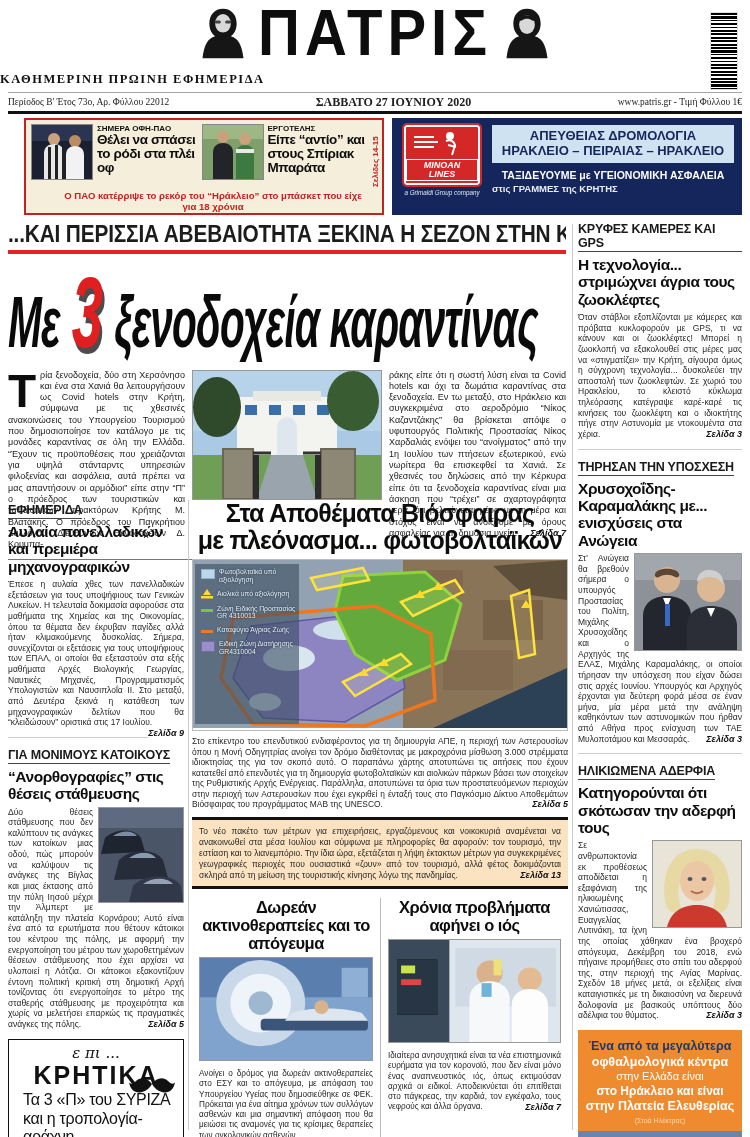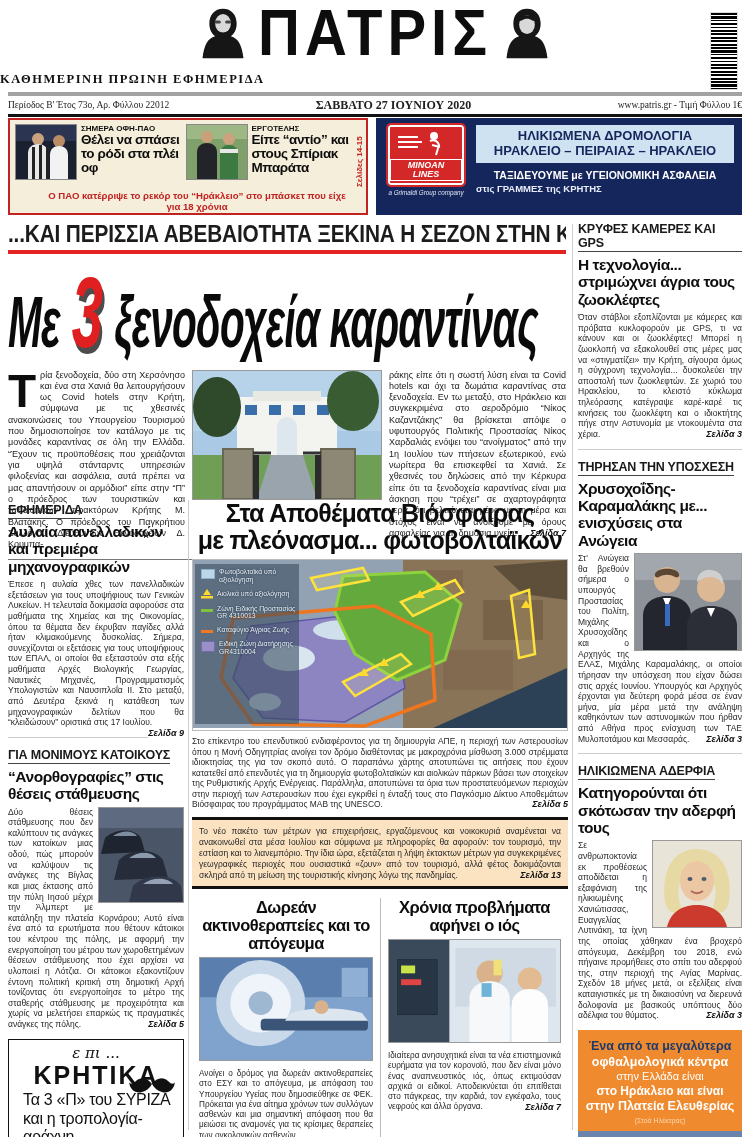--- a/index.html
+++ b/index.html
@@ -7,25 +7,25 @@
         font-family:"Liberation Sans",sans-serif;color:#111;overflow:hidden;}
   
   #masthead{position:absolute;top:0;left:0;right:0;height:114px;}
   .mast-row{position:absolute;top:4px;left:0;right:0;display:flex;justify-content:center;align-items:center;gap:14px;}
   .mast-title{font-weight:900;font-size:58px;letter-spacing:5px;transform:scaleY(1.12);line-height:1;color:#0d0d0d;}
   .portrait{width:42px;height:52px;}
   .mast-sub{position:absolute;top:72px;left:0;right:0;
             font-family:"Liberation Serif",serif;font-weight:700;font-size:12.5px;letter-spacing:1.5px;}
   .barcode{position:absolute;top:12px;right:12px;width:26px;height:76px;border:1px solid #ddd;
            background:repeating-linear-gradient(180deg,#000 0 1.6px,#fff 1.6px 3.4px,#000 3.4px 5.6px,#fff 5.6px 6.8px);}
-  .dateline{position:absolute;top:92px;left:8px;right:8px;height:18px;border-top:4px solid #a3a3a3;border-bottom:3px solid #111;
+  .dateline{position:absolute;top:92px;left:8px;right:8px;height:18px;border-top:1px solid #a3a3a3;border-bottom:3px solid #111;
             display:flex;justify-content:space-between;align-items:center;font-family:"Liberation Serif",serif;font-size:9.5px;color:#222;}
   .dateline .mid{font-weight:700;font-size:12px;}
   
-  #topstrip{position:absolute;top:118px;left:8px;right:8px;height:97px;display:flex;gap:8px;}
+  #topstrip{position:absolute;top:118px;left:24px;right:8px;height:97px;display:flex;gap:8px;}
   .sportsbox{flex:0 0 360px;border:2.5px solid #c32222;background:#f4eeda;position:relative;
              padding:4px 16px 14px 5px;box-sizing:border-box;display:flex;gap:6px;}
   .sport-item{display:flex;gap:4px;width:50%;}
   .sport-photo{width:60px;height:54px;flex:0 0 60px;border:1px solid #888;}
   .sp-kicker{font-size:8px;font-weight:900;color:#111;}
   .sp-head{font-size:13.5px;font-weight:900;line-height:1.02;letter-spacing:-0.4px;color:#0d0d0d;}
   .sports-pages{position:absolute;top:4px;bottom:14px;right:2px;writing-mode:vertical-rl;transform:rotate(180deg);
                 color:#c32222;font-weight:700;font-size:8px;text-align:center;}
   .sports-strap{position:absolute;left:4px;right:14px;bottom:1px;color:#c32222;font-weight:700;font-size:9.6px;text-align:center;margin-left:28px;}
   .minoan{flex:1;background:#15265c;display:flex;gap:8px;padding:7px 8px;box-sizing:border-box;}
@@ -184,21 +184,21 @@
               <circle cx="38" cy="7" r="4" fill="#fff" stroke="none"></circle>
               <path d="M34 12c4-2 8 0 9 4l-3 10M36 16l8 2"></path>
             </g>
           </svg>
           <div class="mn-logo-text">MINOAN LINES</div>
         </div>
         <div class="mn-sub">a Grimaldi Group company</div>
       </div>
       <div class="mn-right">
         <div class="mn-band">
-          <div>ΗΛΙΚΙΩΜΕΝΑ ΔΡΟΜΟΛΟΓΙΑ</div>
+          <div>ΑΠΕΥΘΕΙΑΣ ΔΡΟΜΟΛΟΓΙΑ</div>
           <div>ΗΡΑΚΛΕΙΟ – ΠΕΙΡΑΙΑΣ – ΗΡΑΚΛΕΙΟ</div>
         </div>
         <div class="mn-msg">ΤΑΞΙΔΕΥΟΥΜΕ με ΥΓΕΙΟΝΟΜΙΚΗ ΑΣΦΑΛΕΙΑ</div>
         <div class="mn-msg2">στις ΓΡΑΜΜΕΣ της ΚΡΗΤΗΣ</div>
       </div>
     </div>
   </div>
 
   <div id="lead">
     <div class="kicker-wrap">

